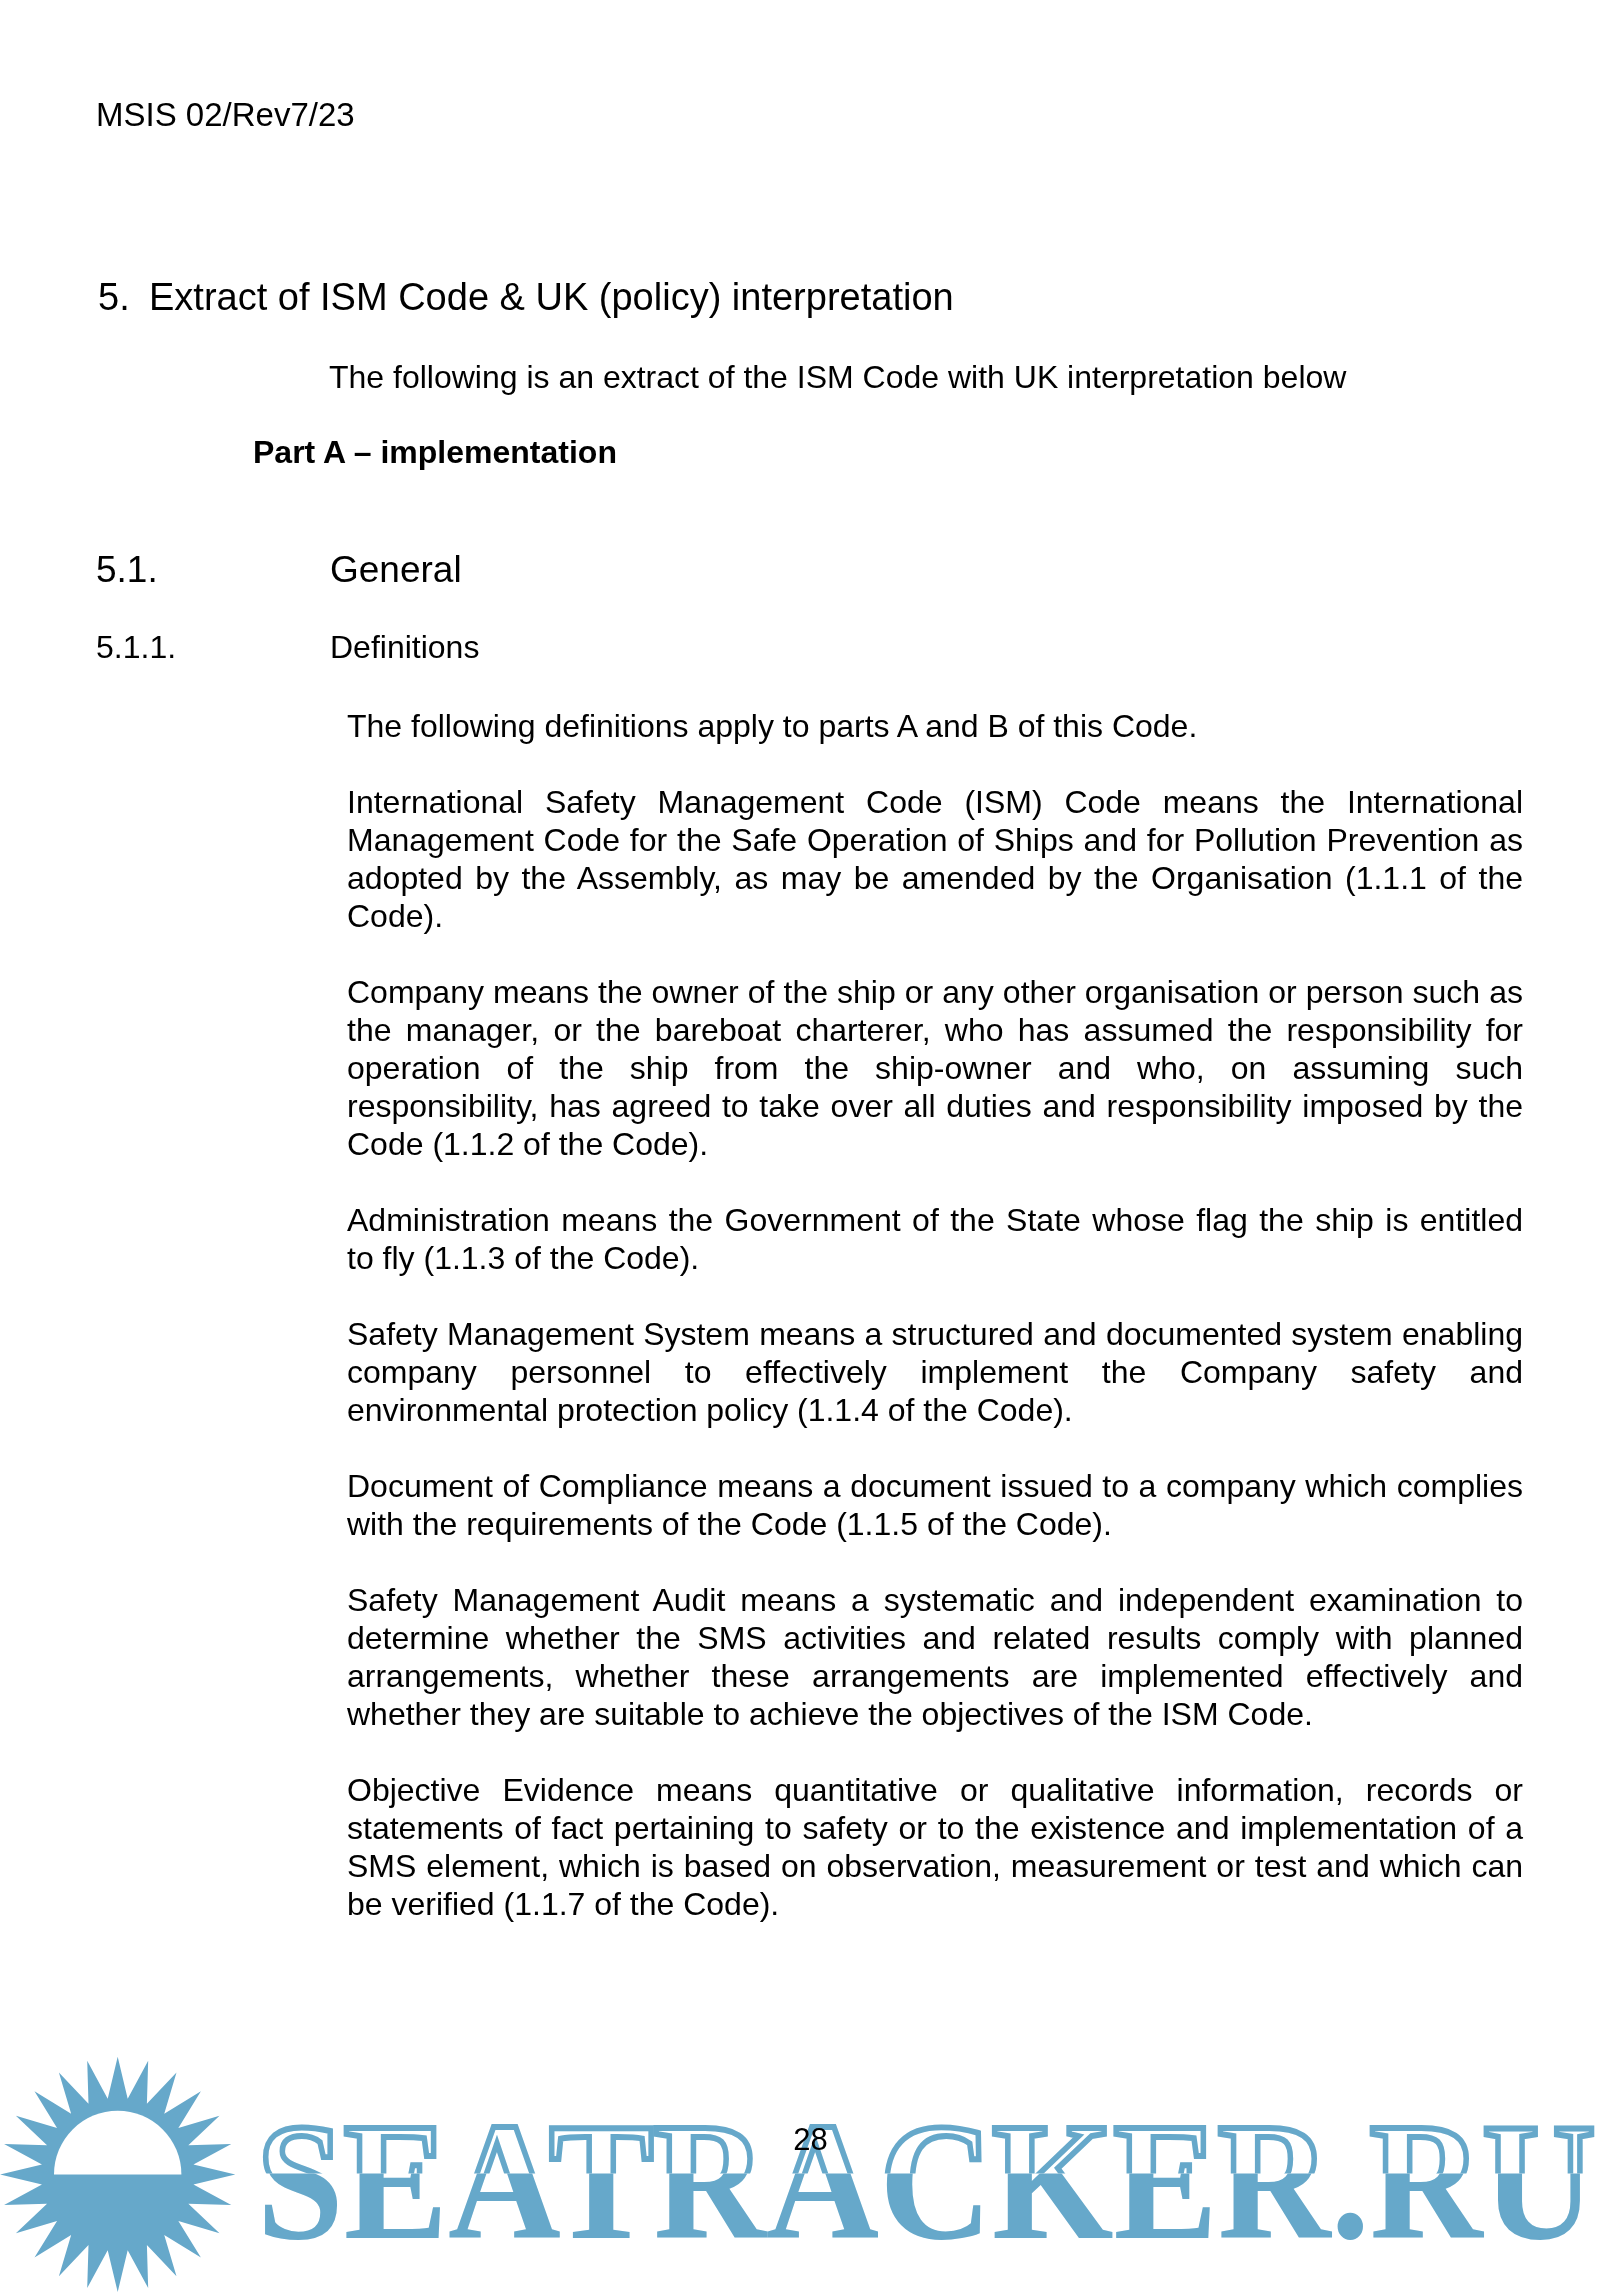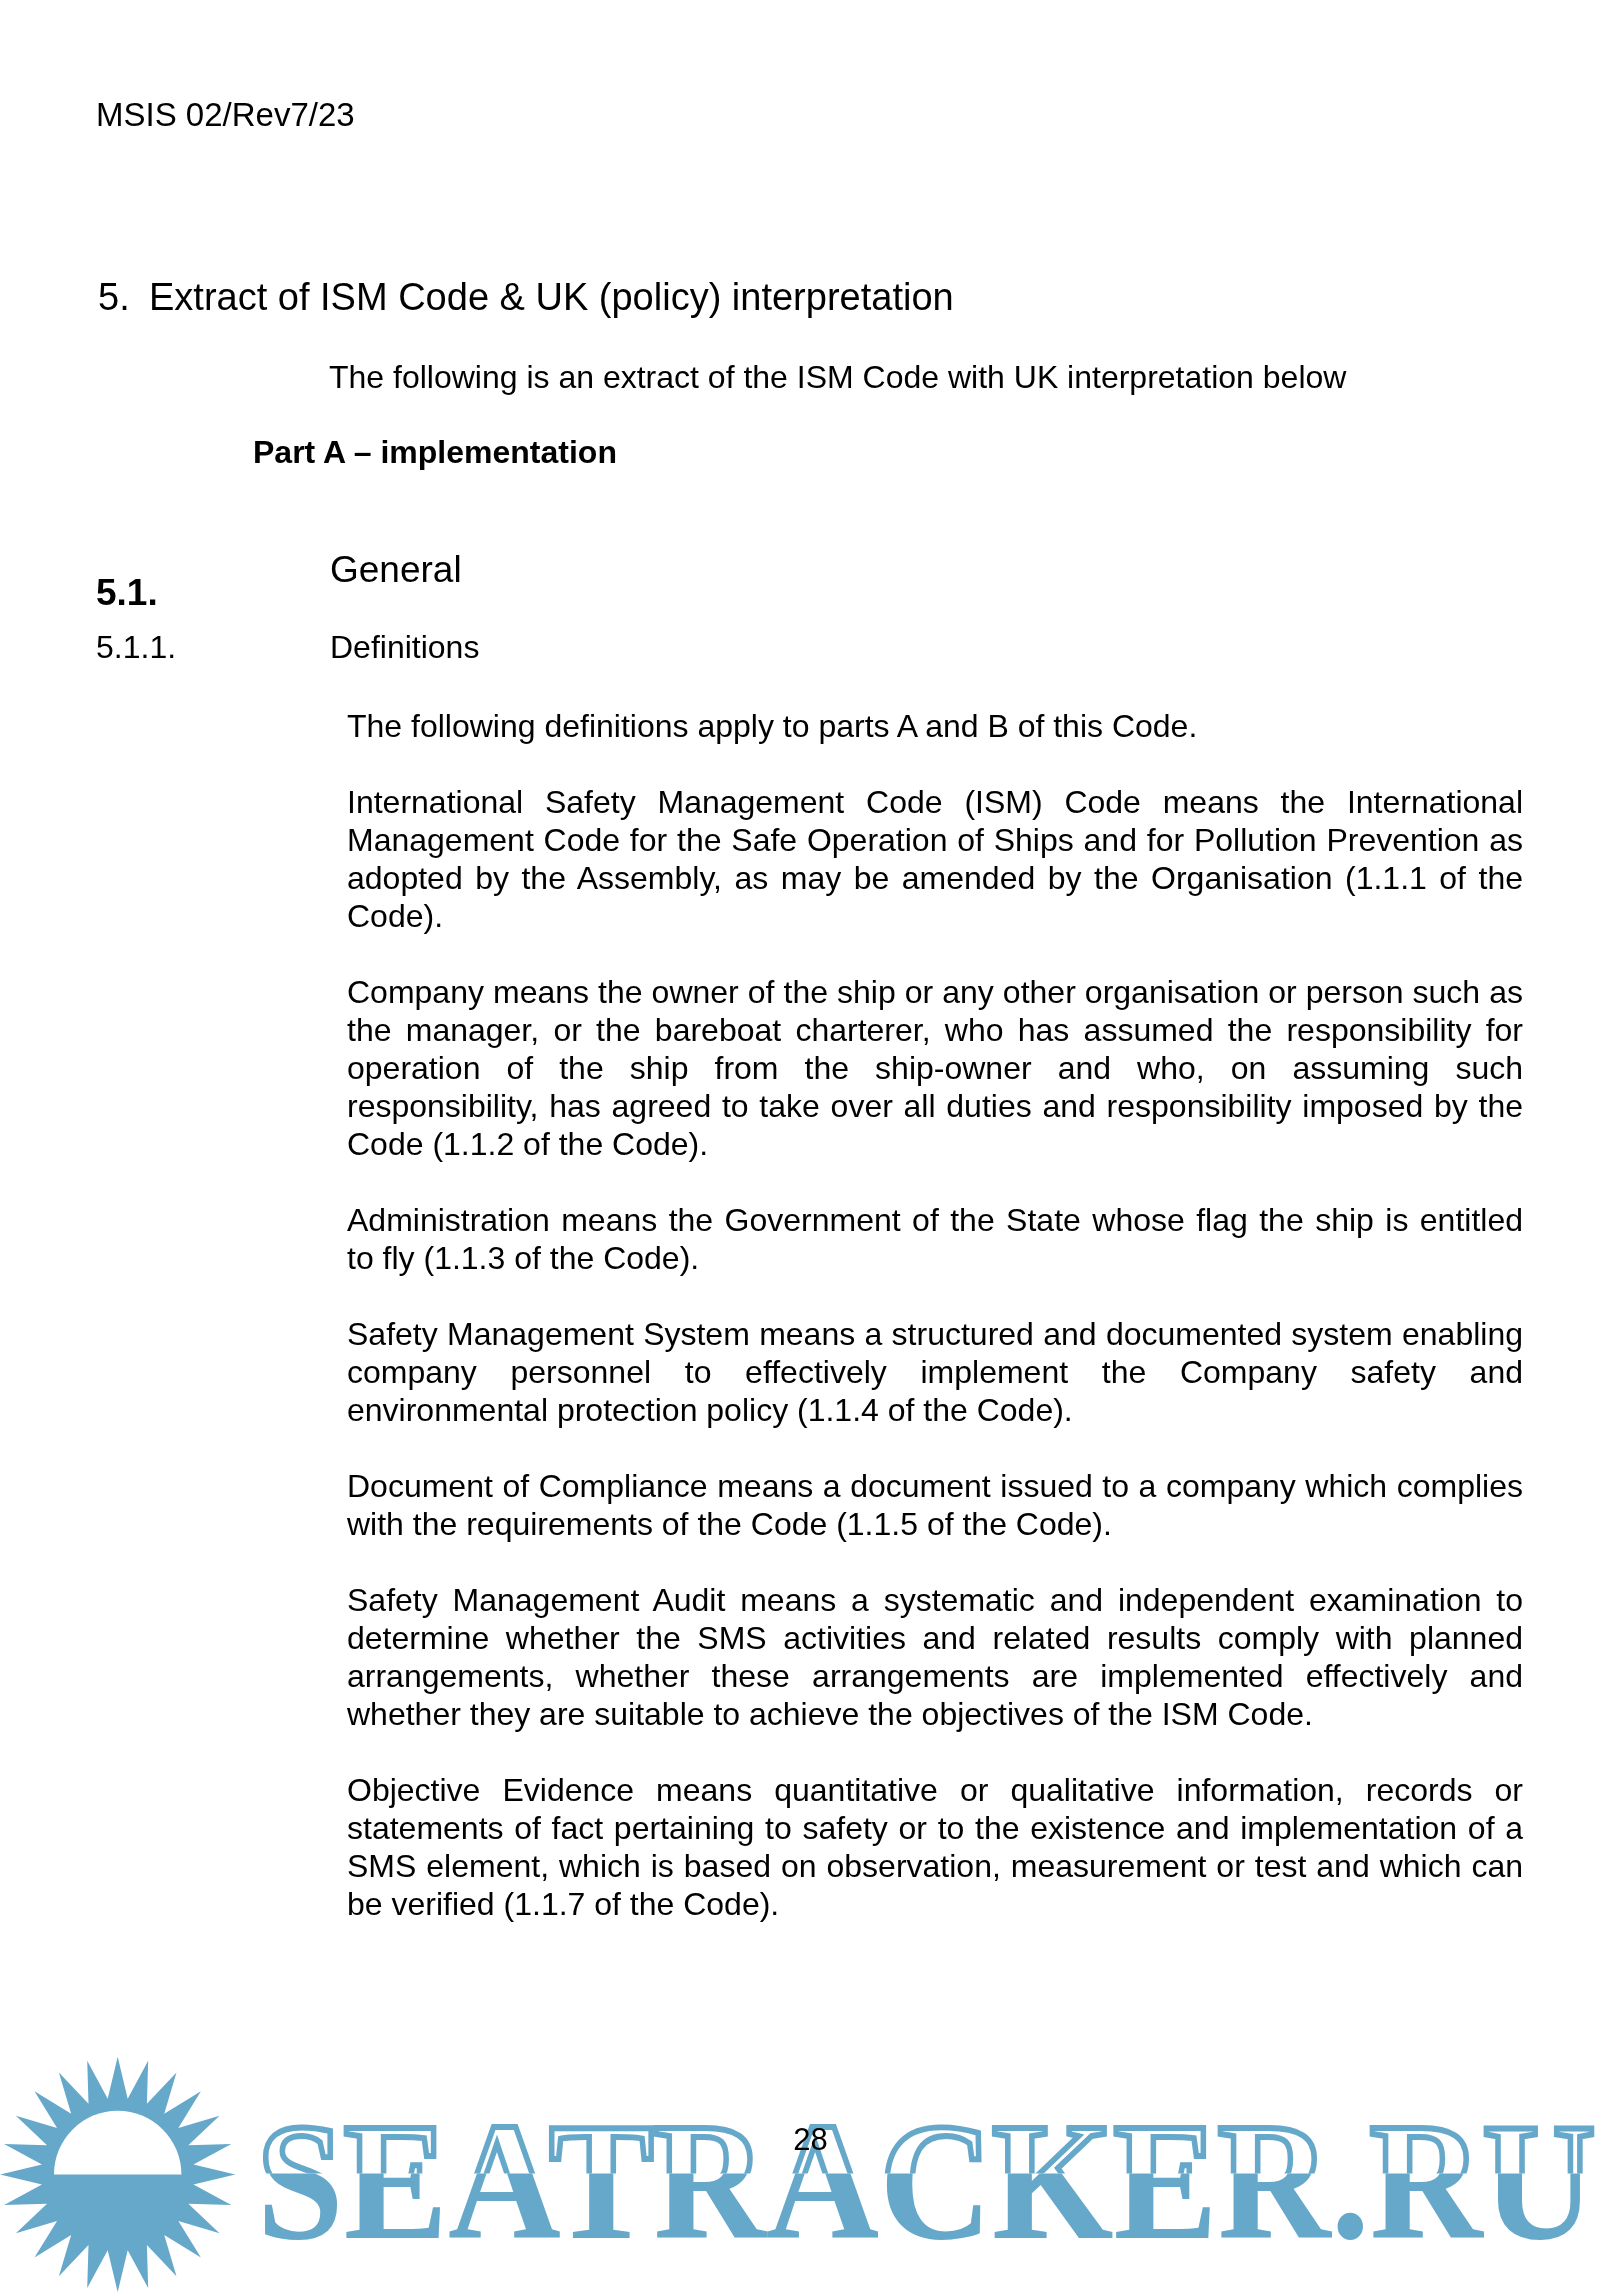--- a/index.html
+++ b/index.html
@@ -6,21 +6,21 @@
   body {
     width: 1621px; height: 2293px; position: relative; overflow: hidden;
     font-family: "Liberation Sans", sans-serif; color: #000;
   }
   .abs { position: absolute; white-space: nowrap; }
   .doc-id { left: 96px; top: 96px; font-size: 33px; }
   .h1 { left: 98px; top: 276px; font-size: 38px; font-weight: normal; }
   .h1 .num { display: inline-block; width: 51px; }
   .intro { left: 329px; top: 359px; font-size: 32px; }
   .part { left: 253px; top: 434px; font-size: 32px; font-weight: bold; }
-  .h2-num { left: 96px; top: 572px; font-size: 37px; font-weight: bold; }
+  .h2-num { left: 96px; top: 549px; font-size: 37px; font-weight: normal; }
   .h2-title { left: 330px; top: 549px; font-size: 37px; font-weight: normal; }
   .h3-num { left: 96px; top: 629px; font-size: 32px; }
   .h3-title { left: 330px; top: 629px; font-size: 32px; }
   .body {
     position: absolute; left: 329px; top: 707px; width: 1194px;
     font-size: 32px; line-height: 38px;
   }
   .body p { margin: 0 0 38px 18px; text-align: justify; text-align-last: left; }
   .watermark { position: absolute; left: 0; top: 2049px; width: 1621px; height: 244px; }
   .page-num { left: 0; width: 1621px; text-align: center; top: 2122px; font-size: 31px; white-space: nowrap; position: absolute; }

